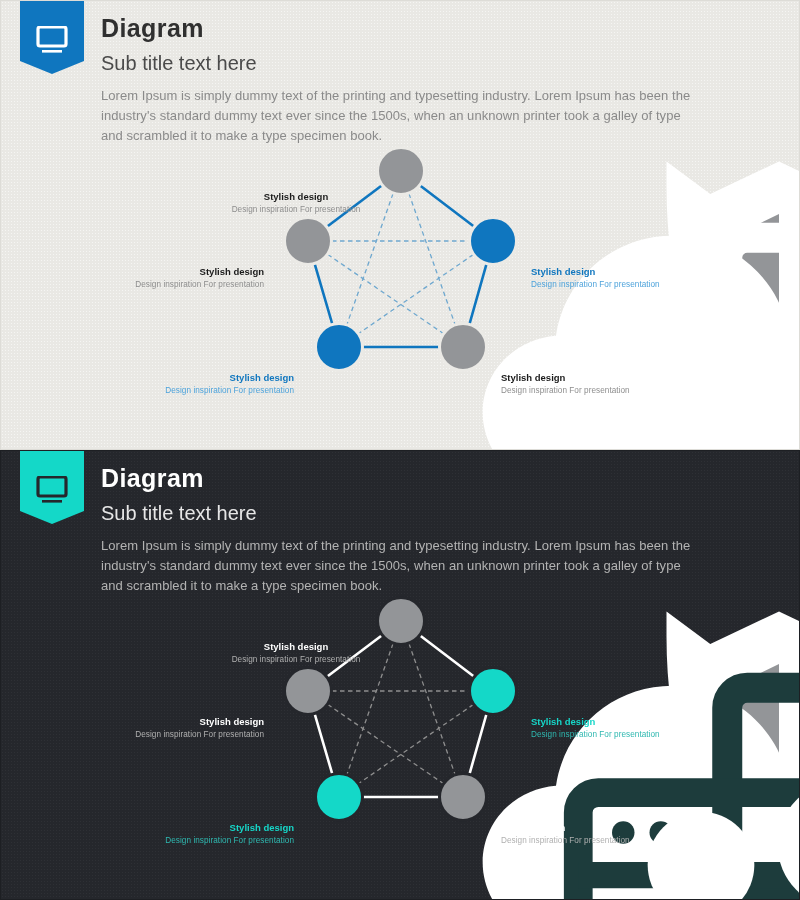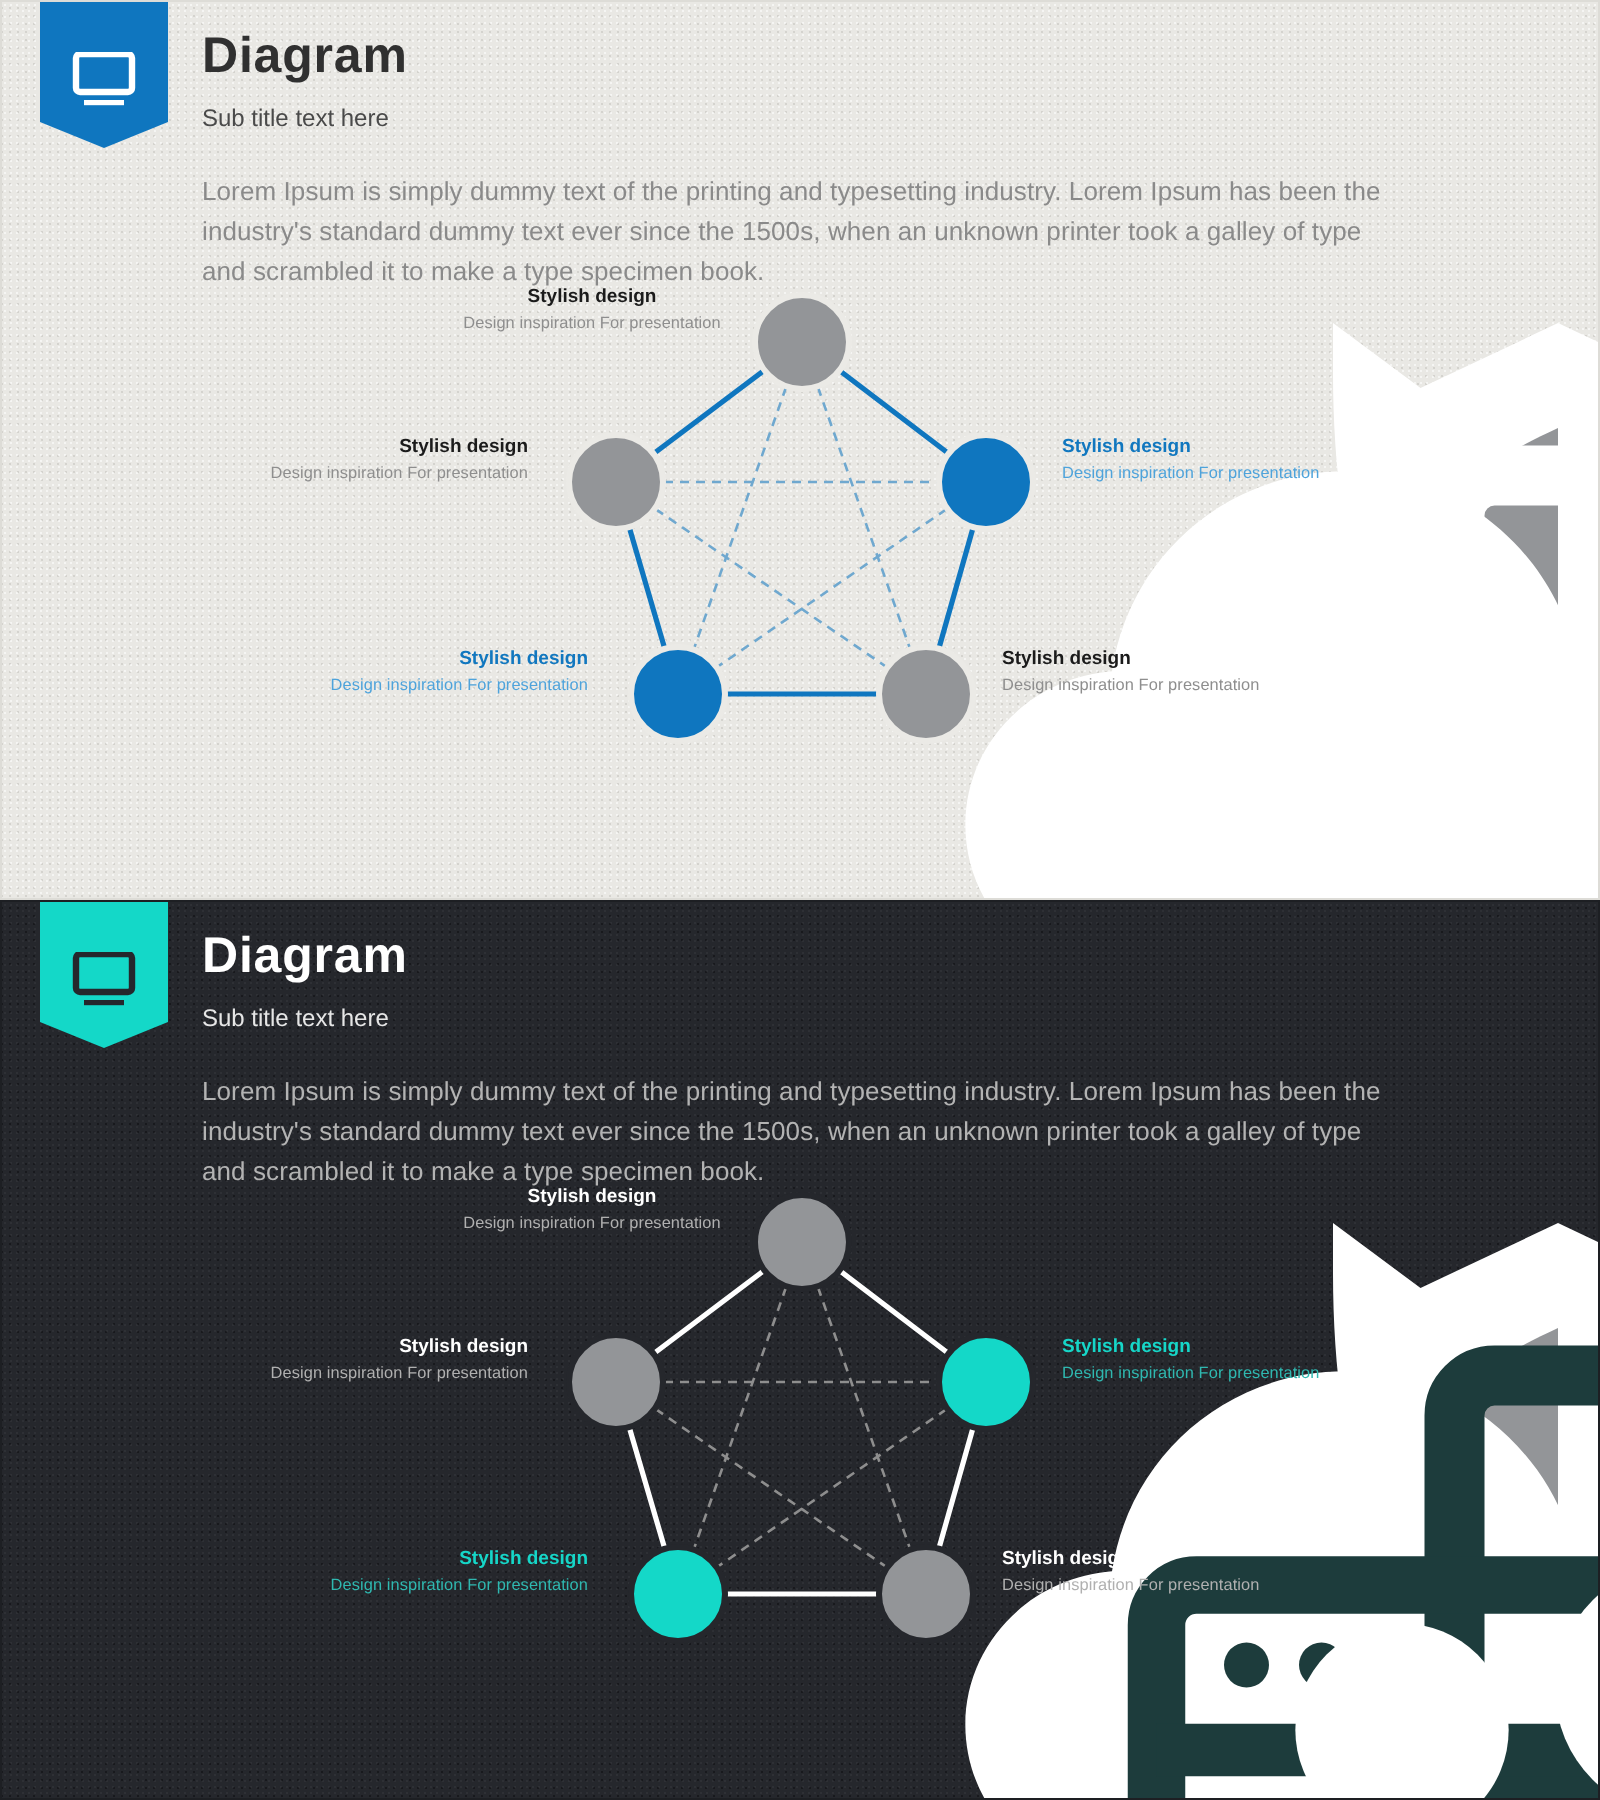--- a/index.html
+++ b/index.html
@@ -72,21 +72,21 @@
     top: 15px;
     font-size: 25px;
     font-weight: bold;
     letter-spacing: 0.4px;
     line-height: 1;
   }
   .head-sub {
     position: absolute;
     left: 100px;
     top: 52px;
-    font-size: 12px;
+    font-size: 20px;
     font-weight: normal;
     line-height: 1;
   }
   .head-para {
     position: absolute;
     left: 100px;
     top: 85px;
     width: 605px;
     font-size: 13px;
     line-height: 1.55;
@@ -121,20 +121,21 @@
     align-items: center;
     justify-content: center;
     box-sizing: border-box;
   }
   .light .node { border: 3px solid #ebeae6; }
   .dark  .node { border: 3px solid #25272c; }
 
   .label {
     position: absolute;
     width: 205px;
+    margin-top: 48px;
   }
   .label .l-title {
     font-size: 9.5px;
     font-weight: bold;
     line-height: 1.25;
     margin-bottom: 2px;
   }
   .label .l-sub {
     font-size: 8.2px;
     line-height: 1.25;

